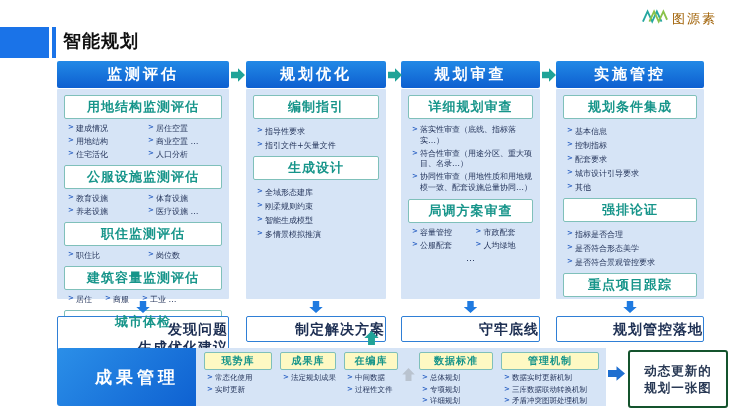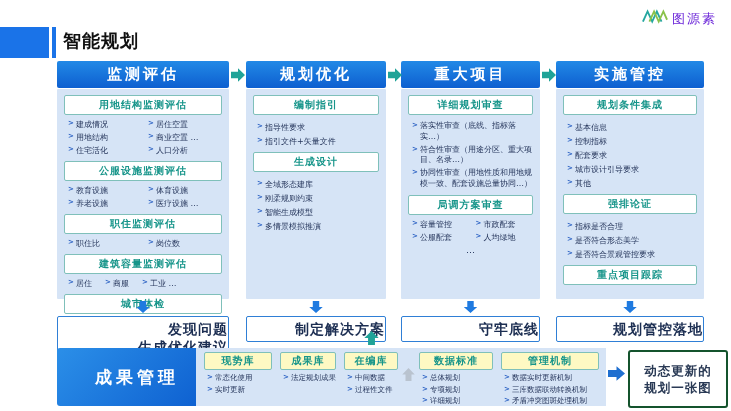--- a/index.html
+++ b/index.html
@@ -3,29 +3,29 @@
 <meta charset="utf-8">
 <style>
   html,body{margin:0;padding:0;}
   .stage{position:relative;width:731px;height:411px;background:#ffffff;overflow:hidden;
          font-family:"DejaVu Sans","Liberation Sans",sans-serif;}
   
   .deco-rect{position:absolute;left:0;top:27px;width:49px;height:31px;background:#1a73e8;}
   .deco-bar{position:absolute;left:52px;top:27px;width:4px;height:31px;background:#1a73e8;}
   .page-title{position:absolute;left:63px;top:29px;font-size:18px;font-weight:bold;color:#111;letter-spacing:1px;}
   .logo{position:absolute;right:14px;top:9px;display:flex;align-items:center;gap:4px;}
-  .logo-text{font-size:13px;color:#6d28d9;letter-spacing:2px;}
+  .logo-text{font-size:13px;color:#a16207;letter-spacing:2px;}
   
   .col{position:absolute;top:61px;}
   .hdr{height:27px;border-radius:2px;background:linear-gradient(180deg,#2289e6,#0d5fd0);
        color:#fff;font-size:15px;font-weight:bold;letter-spacing:3px;
        display:flex;align-items:center;justify-content:center;}
   .panel{margin-top:1px;height:210px;background:#d6e4f6;box-sizing:border-box;padding:1px 0 0 0;border-radius:1px;}
   .secbox{background:#fff;border:1px solid #7fc0ba;border-radius:2px;margin:5px 7px 0 7px;
-          padding:2px 0;text-align:center;font-size:10px;font-weight:bold;color:#17958a;letter-spacing:1px;}
+          padding:2px 0;text-align:center;font-size:13px;font-weight:bold;color:#17958a;letter-spacing:1px;}
   .grid2{display:grid;grid-template-columns:1fr 1fr;row-gap:2px;padding:4px 2px 0 10px;}
   .vlist{padding:4px 6px 0 10px;}
   .vlist .li{margin:3px 0;}
   .wrap .li{white-space:normal;line-height:1.35;margin:2px 0;}
   .row3{display:flex;gap:12px;padding:4px 2px 0 10px;}
   .li{position:relative;padding-left:9px;font-size:8px;color:#26365c;white-space:nowrap;}
   .li::before{content:">";position:absolute;left:1px;top:0;color:#2b62c4;font-weight:bold;font-size:7px;}
   .more-line{text-align:center;font-size:9px;color:#26365c;padding-top:2px;}
   .result{margin-top:3px;background:#fff;border:1px solid #2f7fd6;border-radius:2px;
           min-height:16px;padding:3px 0;display:flex;flex-direction:column;justify-content:center;}
@@ -131,21 +131,21 @@
           <div class="li">多情景模拟推演</div>
         </div>
     </div>
     <div class="ar ar-down blue col-down"></div>
     <div class="result">
         <div class="result-line">制定解决方案</div>
       </div>
   </div>
 
   <div class="col" style="left:401px;width:139px;">
-    <div class="hdr">重大项目</div>
+    <div class="hdr">规划审查</div>
     <div class="panel">
       <div class="secbox"><span>详细规划审查</span></div>
       <div class="vlist wrap">
           <div class="li">落实性审查（底线、指标落实…）</div>
           <div class="li">符合性审查（用途分区、重大项目、名录…）</div>
           <div class="li">协同性审查（用地性质和用地规模一致、配套设施总量协同…）</div>
         </div>
       <div class="secbox"><span>局调方案审查</span></div>
       <div class="grid2">
           <div class="li">容量管控</div>

